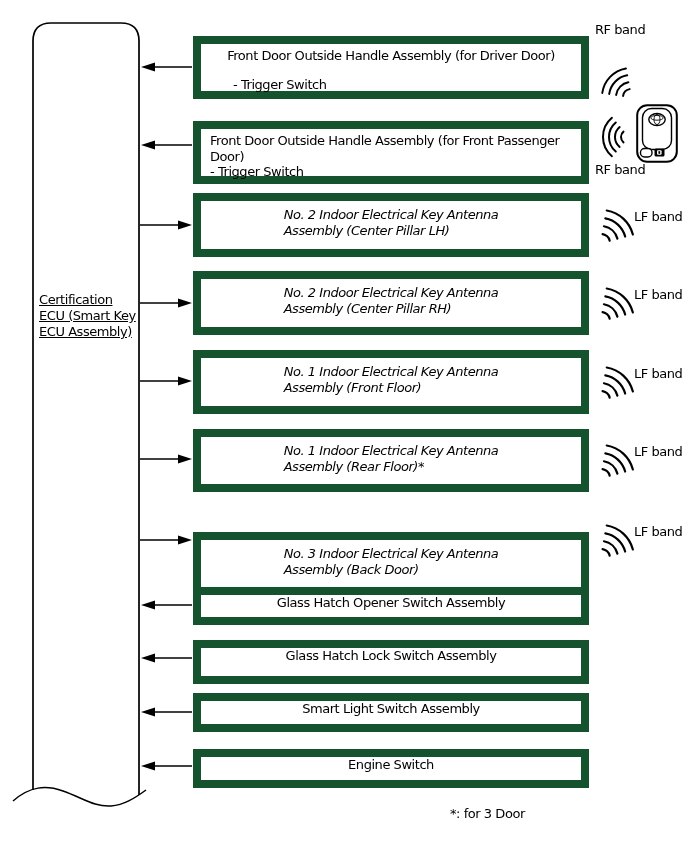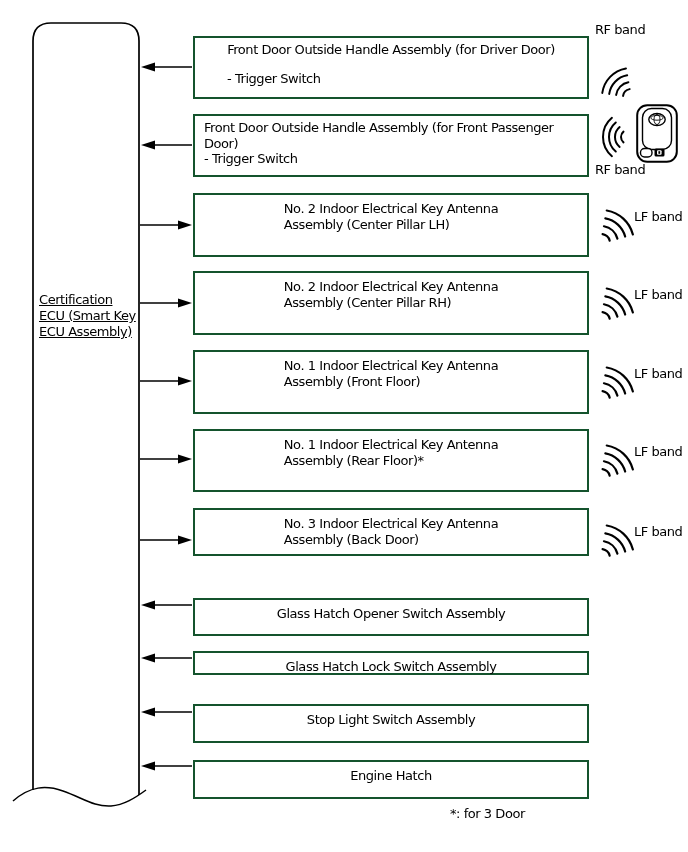--- a/index.html
+++ b/index.html
@@ -4,30 +4,30 @@
 <style>
   html,body{margin:0;padding:0;background:#ffffff;}
   .canvas{
     position:relative;width:688px;height:852px;background:#ffffff;
     font-family:"DejaVu Sans","Liberation Sans",sans-serif;
     font-size:13px;letter-spacing:-0.45px;color:#000;line-height:15.5px;
     overflow:hidden;
   }
   svg.layer{position:absolute;left:0;top:0;}
   .box{
-    position:absolute;left:193px;width:396px;border:2px solid #14532d;
+    position:absolute;left:193px;width:396px;border:8px solid #14532d;
     box-sizing:border-box;background:#fff;
   }
   .t-center{text-align:center;}
   .t-detail{margin:13px 0 0 32px;}
   .box-handle-1{padding-top:4px;}
-  .box-handle-2{padding:4px 10px 0 9px;}
-  .box-antenna{padding-top:6px;text-align:center;}
+  .box-handle-2{padding:4px 10px 0 9px;margin-top:7px;}
+  .box-antenna{padding-top:6px;text-align:center;font-style:italic;}
   .box-antenna .block{display:inline-block;text-align:left;white-space:pre-line;}
-  .box-single{padding-top:6px;text-align:center;margin-top:11px;}
+  .box-single{text-align:center;}
   .ecu-label{position:absolute;left:39px;top:292px;white-space:pre-line;line-height:16px;text-decoration:underline;}
   .band-label{position:absolute;white-space:nowrap;}
   .footnote{position:absolute;left:450px;top:806px;width:142px;}
 </style>
 </head>
 <body>
 
 <div class="canvas">
 
   <svg class="layer" width="688" height="852" viewBox="0 0 688 852">
@@ -151,39 +151,39 @@
   <div class="box box-antenna" style="top:350px;height:64px">
     <span class="block">No. 1 Indoor Electrical Key Antenna
 Assembly (Front Floor)</span>
   </div>
 
   <div class="box box-antenna" style="top:429px;height:63px">
     <span class="block">No. 1 Indoor Electrical Key Antenna
 Assembly (Rear Floor)*</span>
   </div>
 
-  <div class="box box-antenna" style="top:508px;height:48px">
+  <div class="box box-antenna" style="top:532px;height:64px">
     <span class="block">No. 3 Indoor Electrical Key Antenna
 Assembly (Back Door)</span>
   </div>
 
   <div class="box box-single" style="top:587px;height:38px">
     <div>Glass Hatch Opener Switch Assembly</div>
   </div>
 
-  <div class="box box-single" style="top:640px;height:24px">
+  <div class="box box-single" style="top:640px;height:44px">
     <div>Glass Hatch Lock Switch Assembly</div>
   </div>
 
   <div class="box box-single" style="top:693px;height:39px">
-    <div>Stop Light Switch Assembly</div>
+    <div>Smart Light Switch Assembly</div>
   </div>
 
   <div class="box box-single" style="top:749px;height:39px">
-    <div>Engine Hatch</div>
+    <div>Engine Switch</div>
   </div>
 
   <div class="band-label" style="left:595px;top:22px">RF band</div>
   <div class="band-label" style="left:595px;top:162px">RF band</div>
 
   <div class="band-label" style="left:634px;top:209px">LF band</div>
   <div class="band-label" style="left:634px;top:287px">LF band</div>
   <div class="band-label" style="left:634px;top:366px">LF band</div>
   <div class="band-label" style="left:634px;top:444px">LF band</div>
   <div class="band-label" style="left:634px;top:524px">LF band</div>

